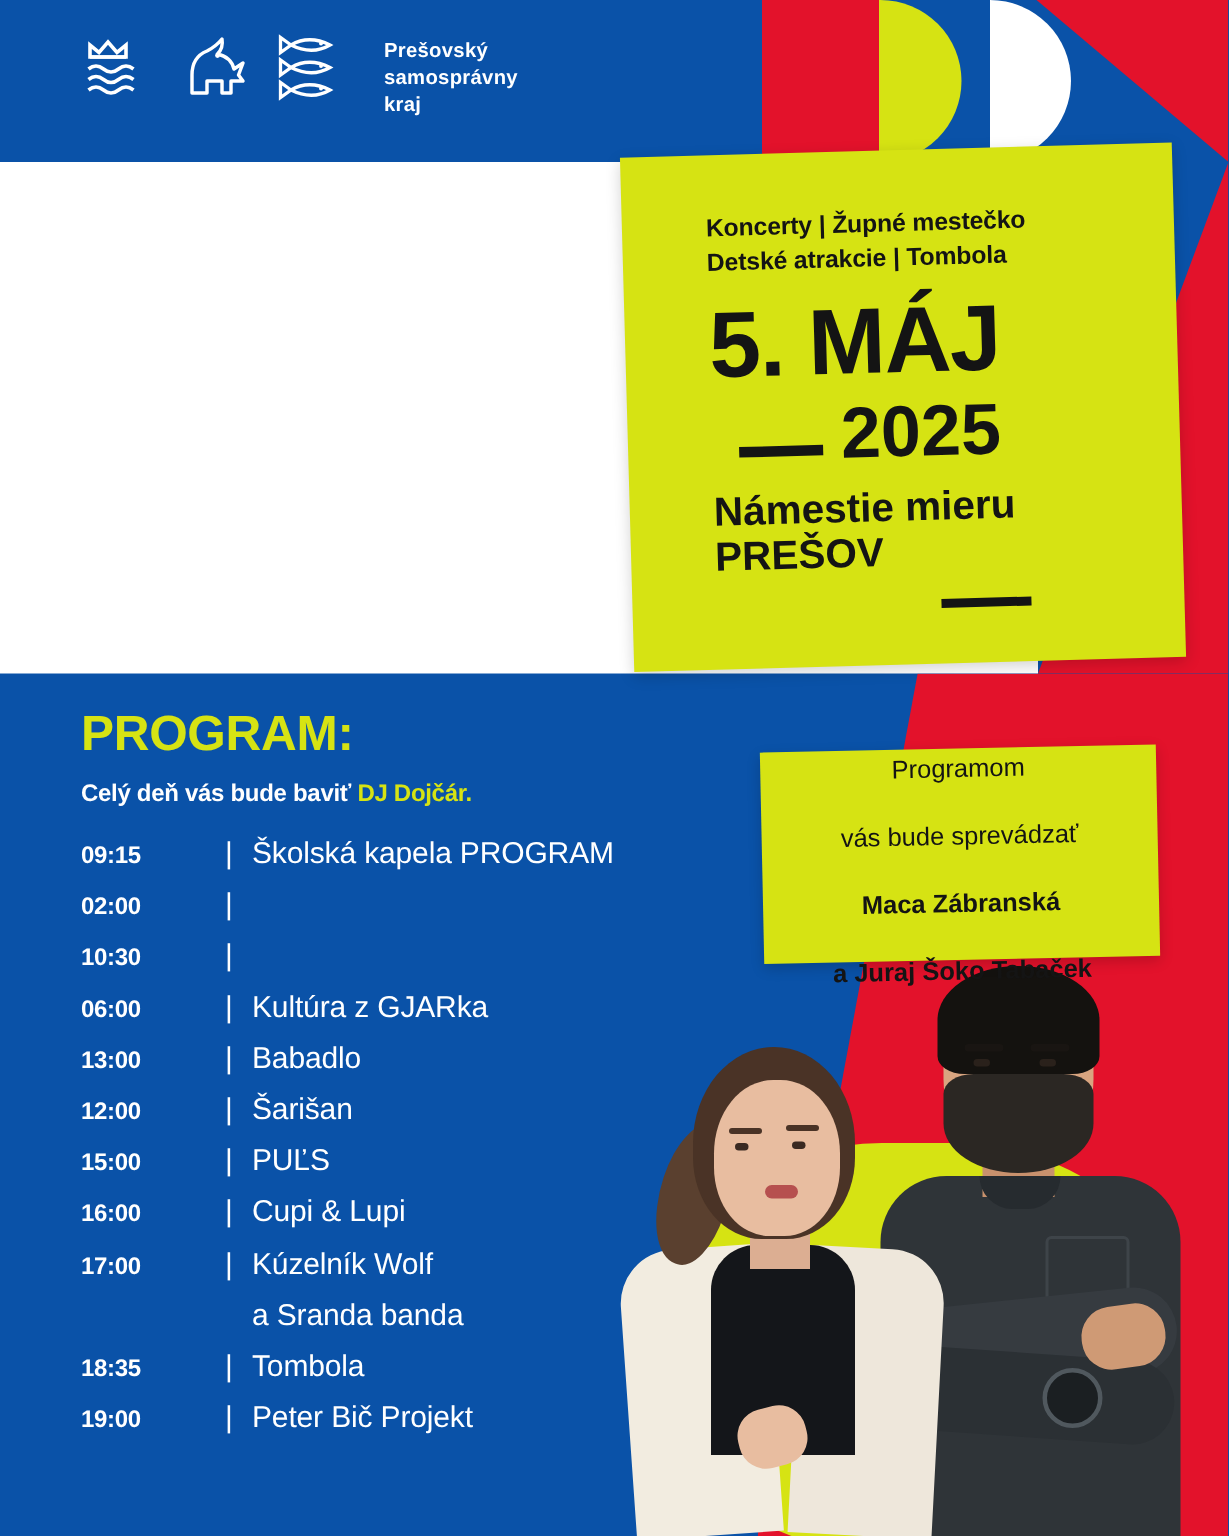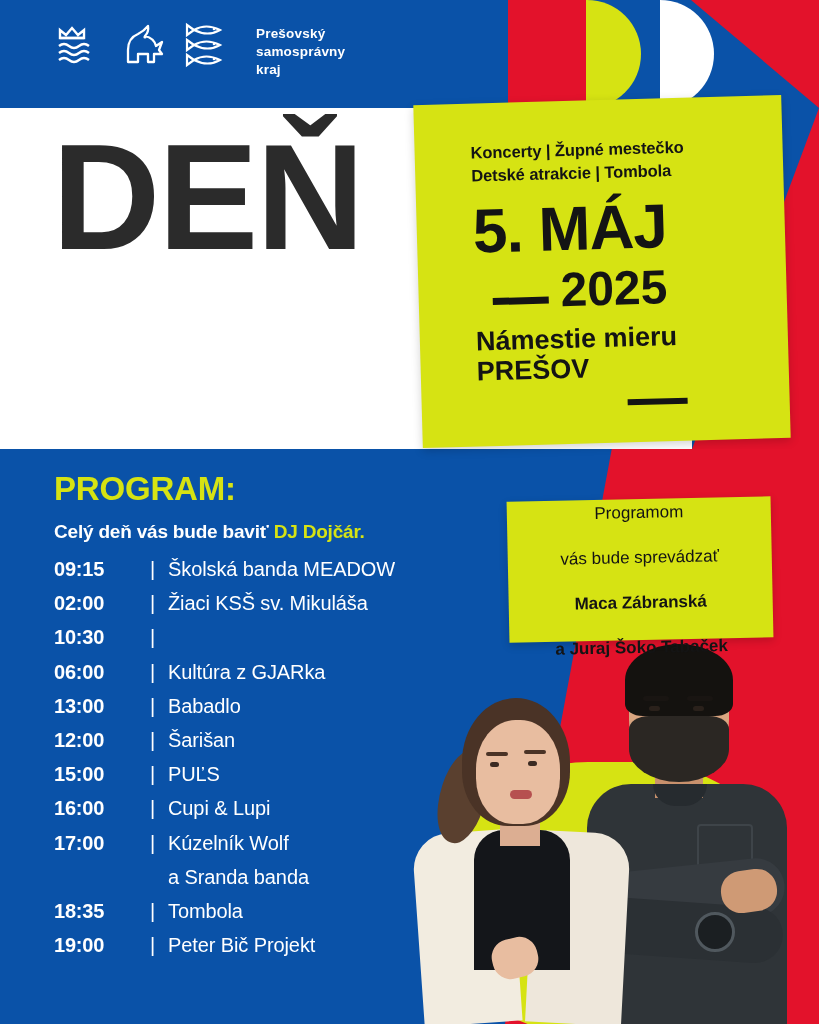--- a/index.html
+++ b/index.html
@@ -202,42 +202,42 @@
     position: absolute;
     left: 54px; top: 470px;
     font-size: 33px;
     font-weight: bold;
     color: #d6e313;
     letter-spacing: -0.2px;
   }
   .program-sub {
     position: absolute;
     left: 54px; top: 521px;
-    font-size: 19px;
+    font-size: 16px;
     font-weight: bold;
     color: #ffffff;
     letter-spacing: -0.2px;
   }
   .program-sub .dj {
     color: #d6e313;
   }
 
   .schedule {
     position: absolute;
     left: 54px; top: 558px;
     width: 420px;
   }
   .row {
     display: flex;
     align-items: baseline;
     height: 34.2px;
   }
   .row .time {
     width: 96px;
-    font-size: 20px;
+    font-size: 16px;
     font-weight: bold;
     color: #ffffff;
     letter-spacing: -0.2px;
   }
   .row .sep {
     width: 18px;
     font-size: 20px;
     color: #ffffff;
     font-weight: normal;
   }
@@ -473,21 +473,20 @@
       <div class="logo-text">Prešovský
 samosprávny
 kraj</div>
     </div>
   </div>
 
   <div class="red-corner"></div>
   <div class="white-band"></div>
   <div class="blue-notch"></div>
 
-  <div class="den-word">DEŇ</div>
 
   <div class="date-card">
     <div class="date-card-inner">
       <div class="dc-line1">Koncerty | Župné mestečko
 Detské atrakcie | Tombola</div>
       <div class="dc-big">5. MÁJ</div>
       <div class="dc-year-row">
         <span class="dc-dash"></span>
         <span class="dc-year">2025</span>
       </div>
@@ -548,26 +547,25 @@
 
   <div class="program-title">PROGRAM:</div>
   <div class="program-sub">
     <span>Celý deň vás bude baviť </span><span class="dj">DJ Dojčár.</span>
   </div>
 
   <div class="schedule">
     <div class="row">
       <span class="time">09:15</span>
       <span class="sep">|</span>
-      <span class="name">Školská banda MEADOW</span>
+      <span class="name">Školská kapela PROGRAM</span>
     </div>
     <div class="row">
       <span class="time">02:00</span>
       <span class="sep">|</span>
-      <span class="name">Žiaci KSŠ sv. Mikuláša</span>
     </div>
     <div class="row">
       <span class="time">10:30</span>
       <span class="sep">|</span>
     </div>
     <div class="row">
       <span class="time">06:00</span>
       <span class="sep">|</span>
       <span class="name">Kultúra z GJARka</span>
     </div>

